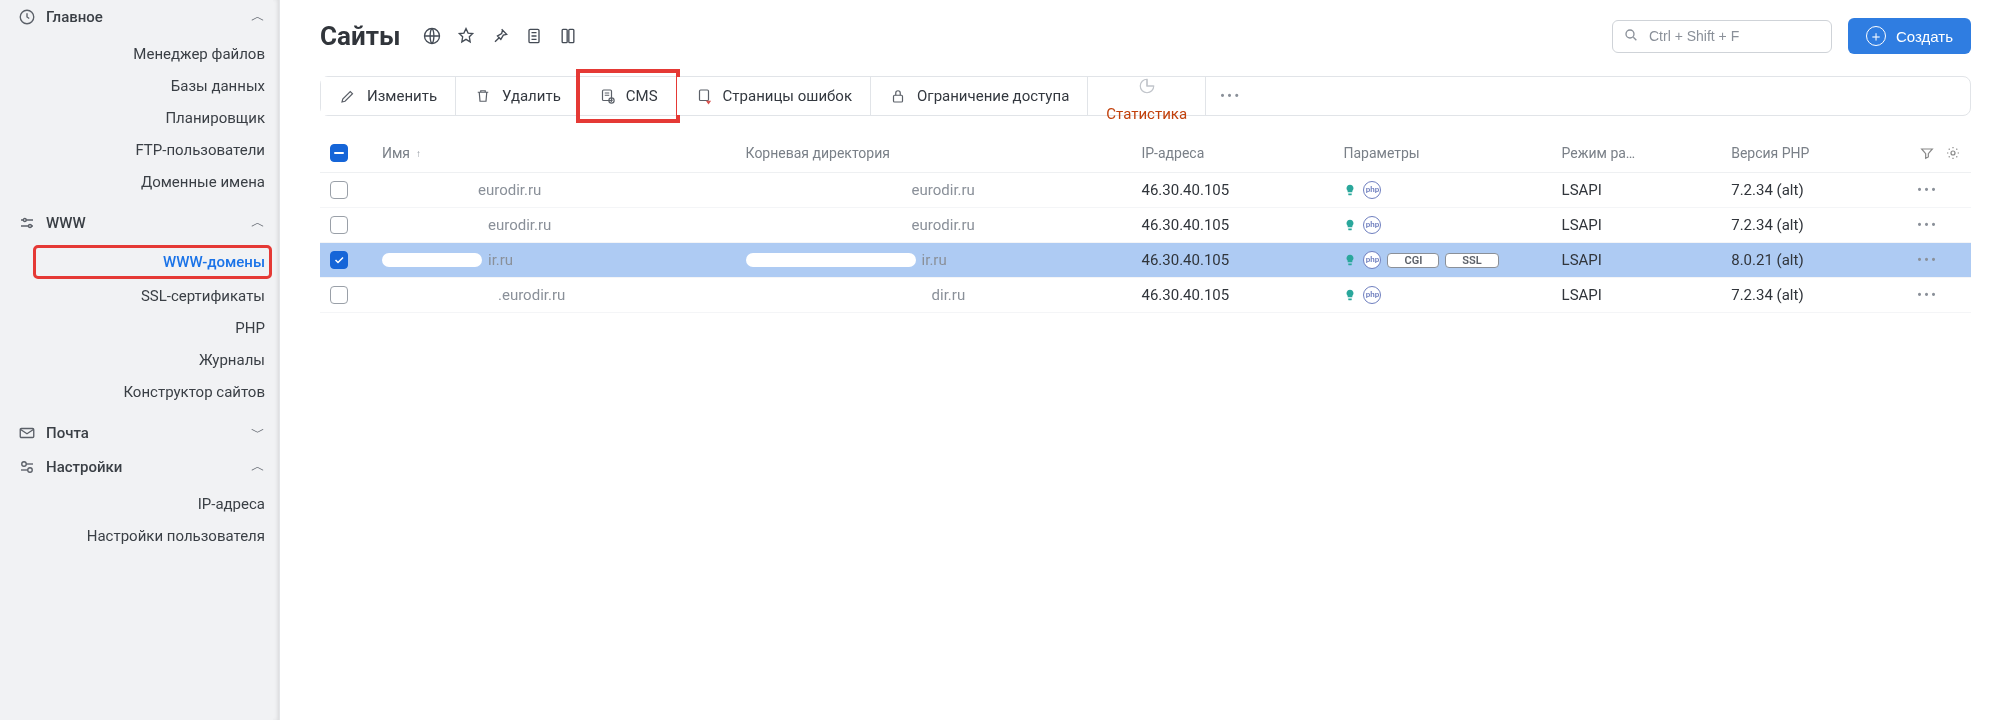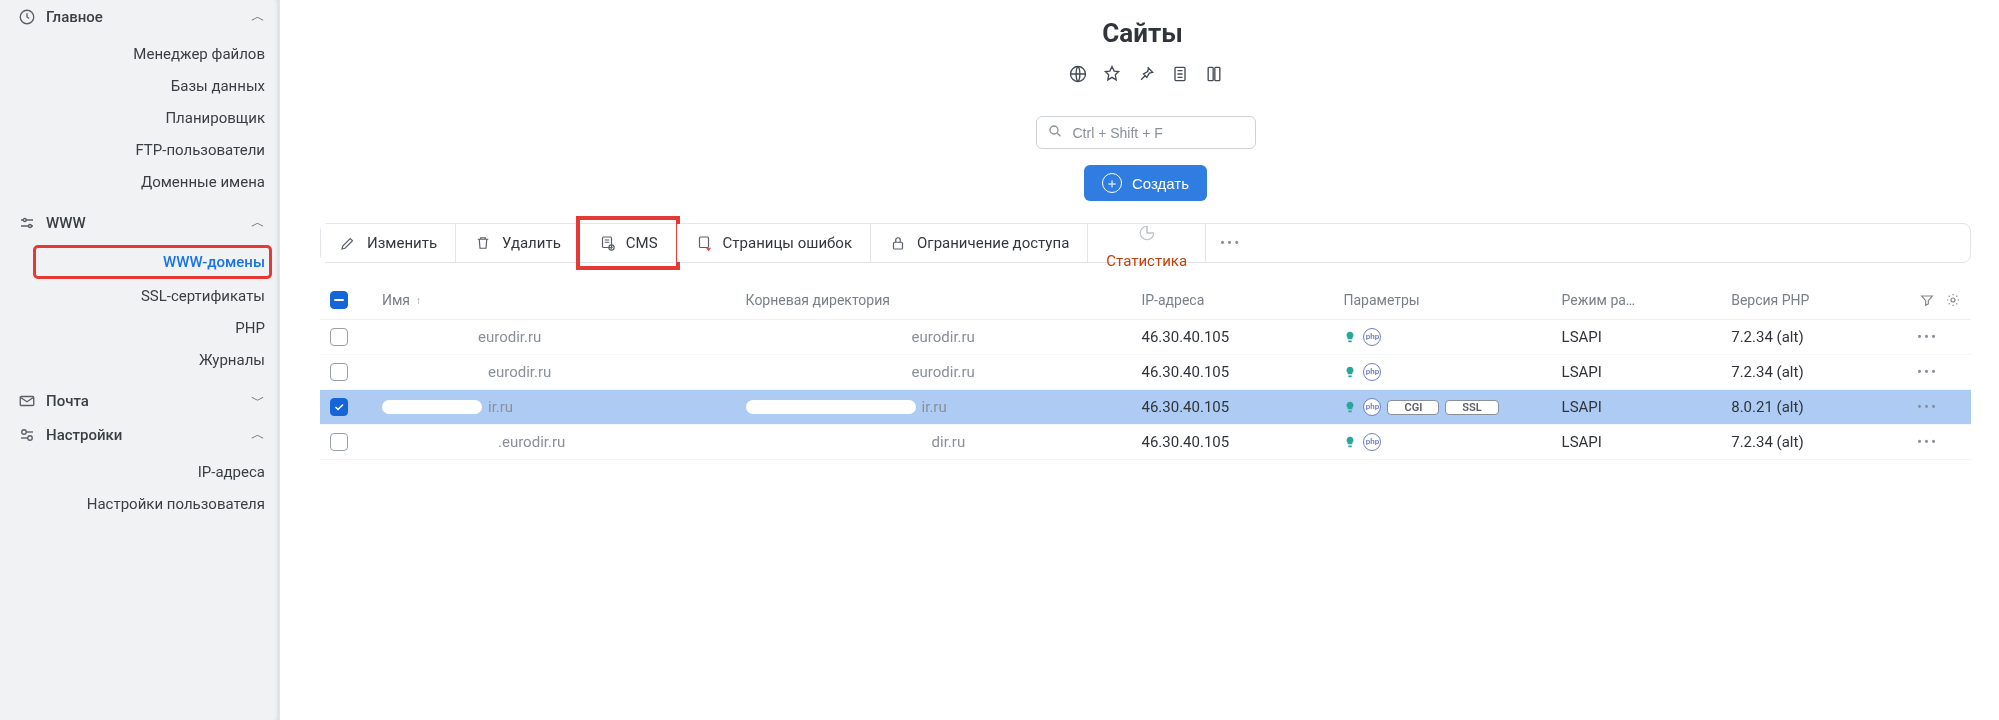--- a/index.html
+++ b/index.html
@@ -65,21 +65,20 @@
   
   .main {
     flex: 1;
     padding: 18px 28px 0 40px;
     min-width: 0;
   }
   .titlebar {
     display: flex;
     align-items: center;
     gap: 16px;
-    flex-direction: column;
   }
   .page-title {
     font-size: 26px;
     font-weight: 700;
     margin-right: 6px;
   }
   .title-icons {
     display: flex;
     align-items: center;
     gap: 14px;
@@ -258,20 +257,21 @@
         </svg>
     </span>
     <span class="lbl">WWW</span>
     <span class="chev">︿</span>
   </div>
   <div class="side-subitems">
     <div class="side-item active highlight-box">WWW-домены</div>
     <div class="side-item">SSL-сертификаты</div>
     <div class="side-item">PHP</div>
     <div class="side-item">Журналы</div>
+    <div class="side-item">Конструктор сайтов</div>
   </div>
 
   <div class="side-section-header">
     <span class="side-icon">
       <svg viewBox="0 0 24 24" width="18" height="18" fill="none" stroke="currentColor" stroke-width="1.8">
           <rect x="3" y="6" width="18" height="12" rx="1.5"></rect>
           <path d="M3 7l9 6 9-6"></path>
         </svg>
     </span>
     <span class="lbl">Почта</span>

